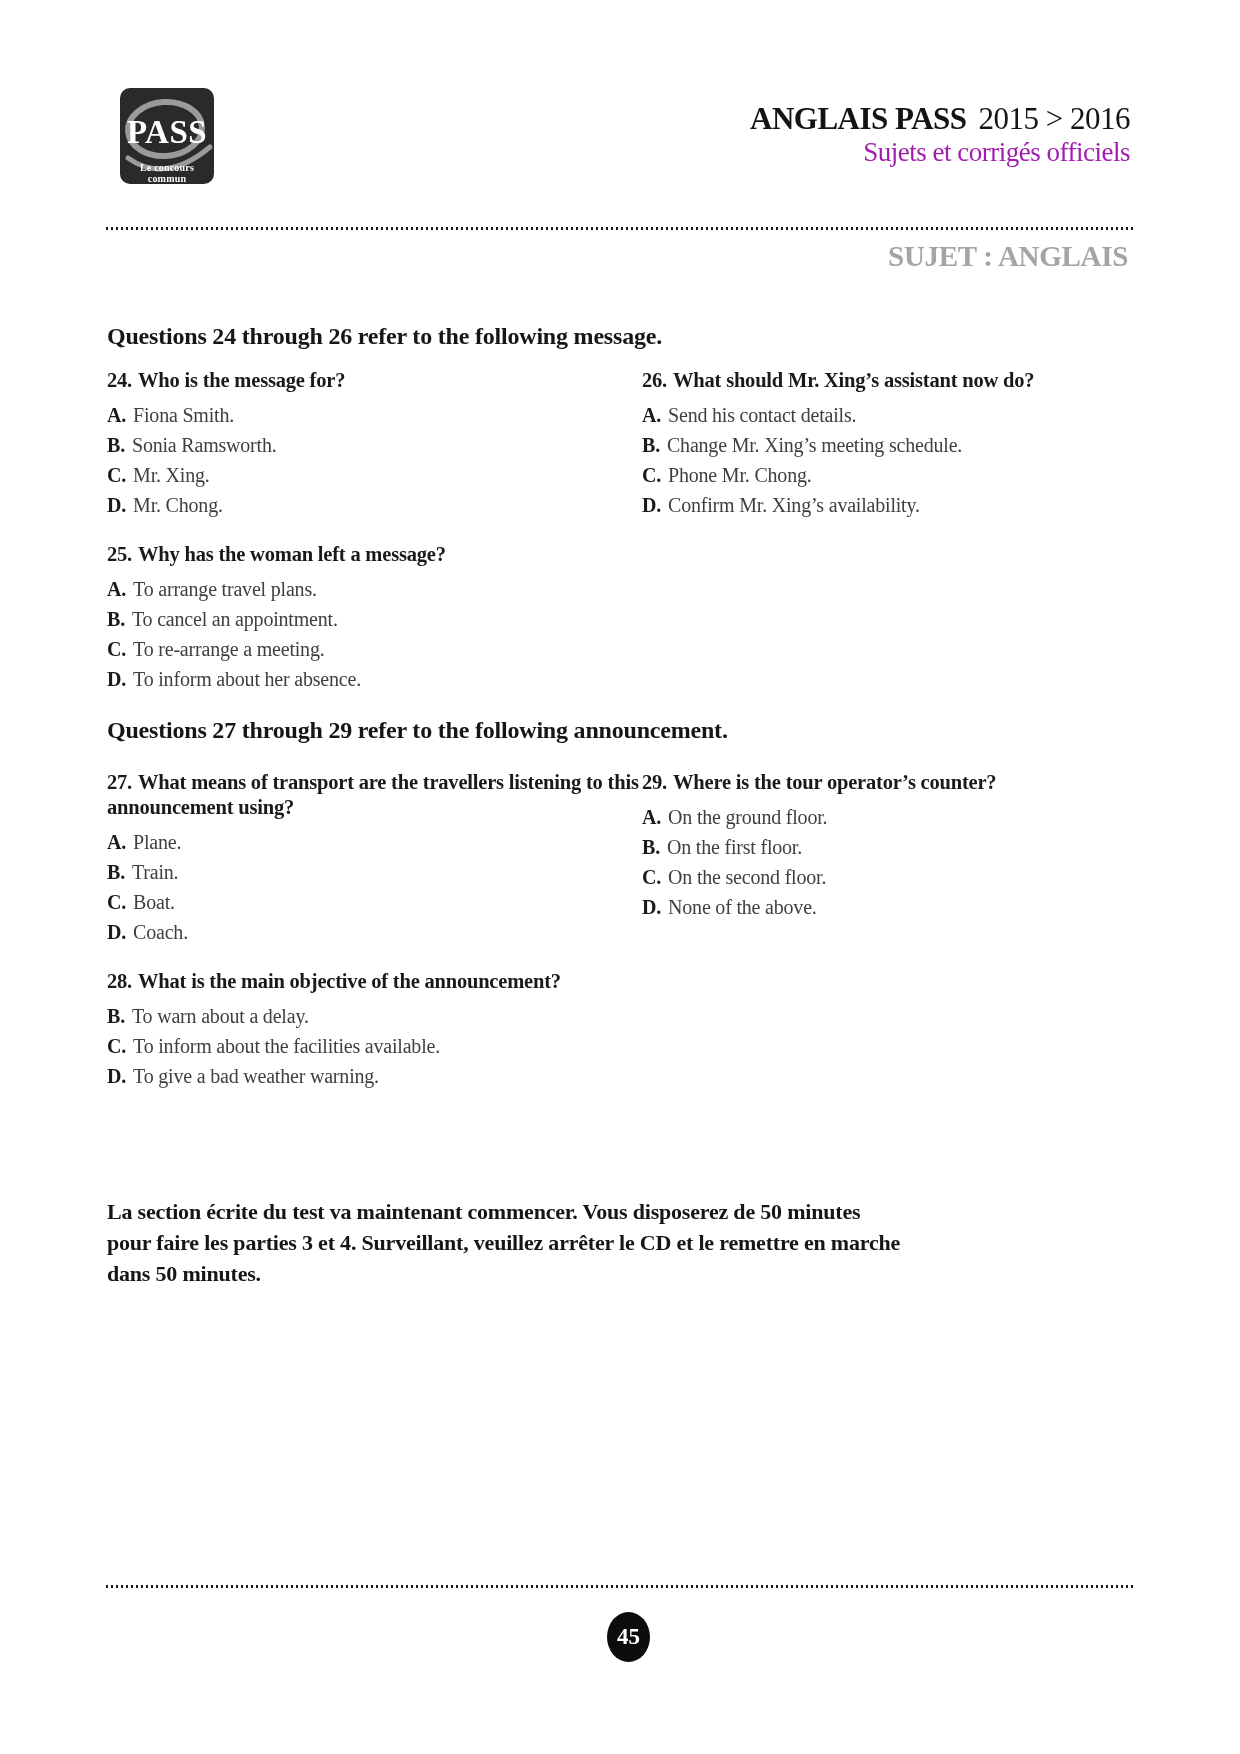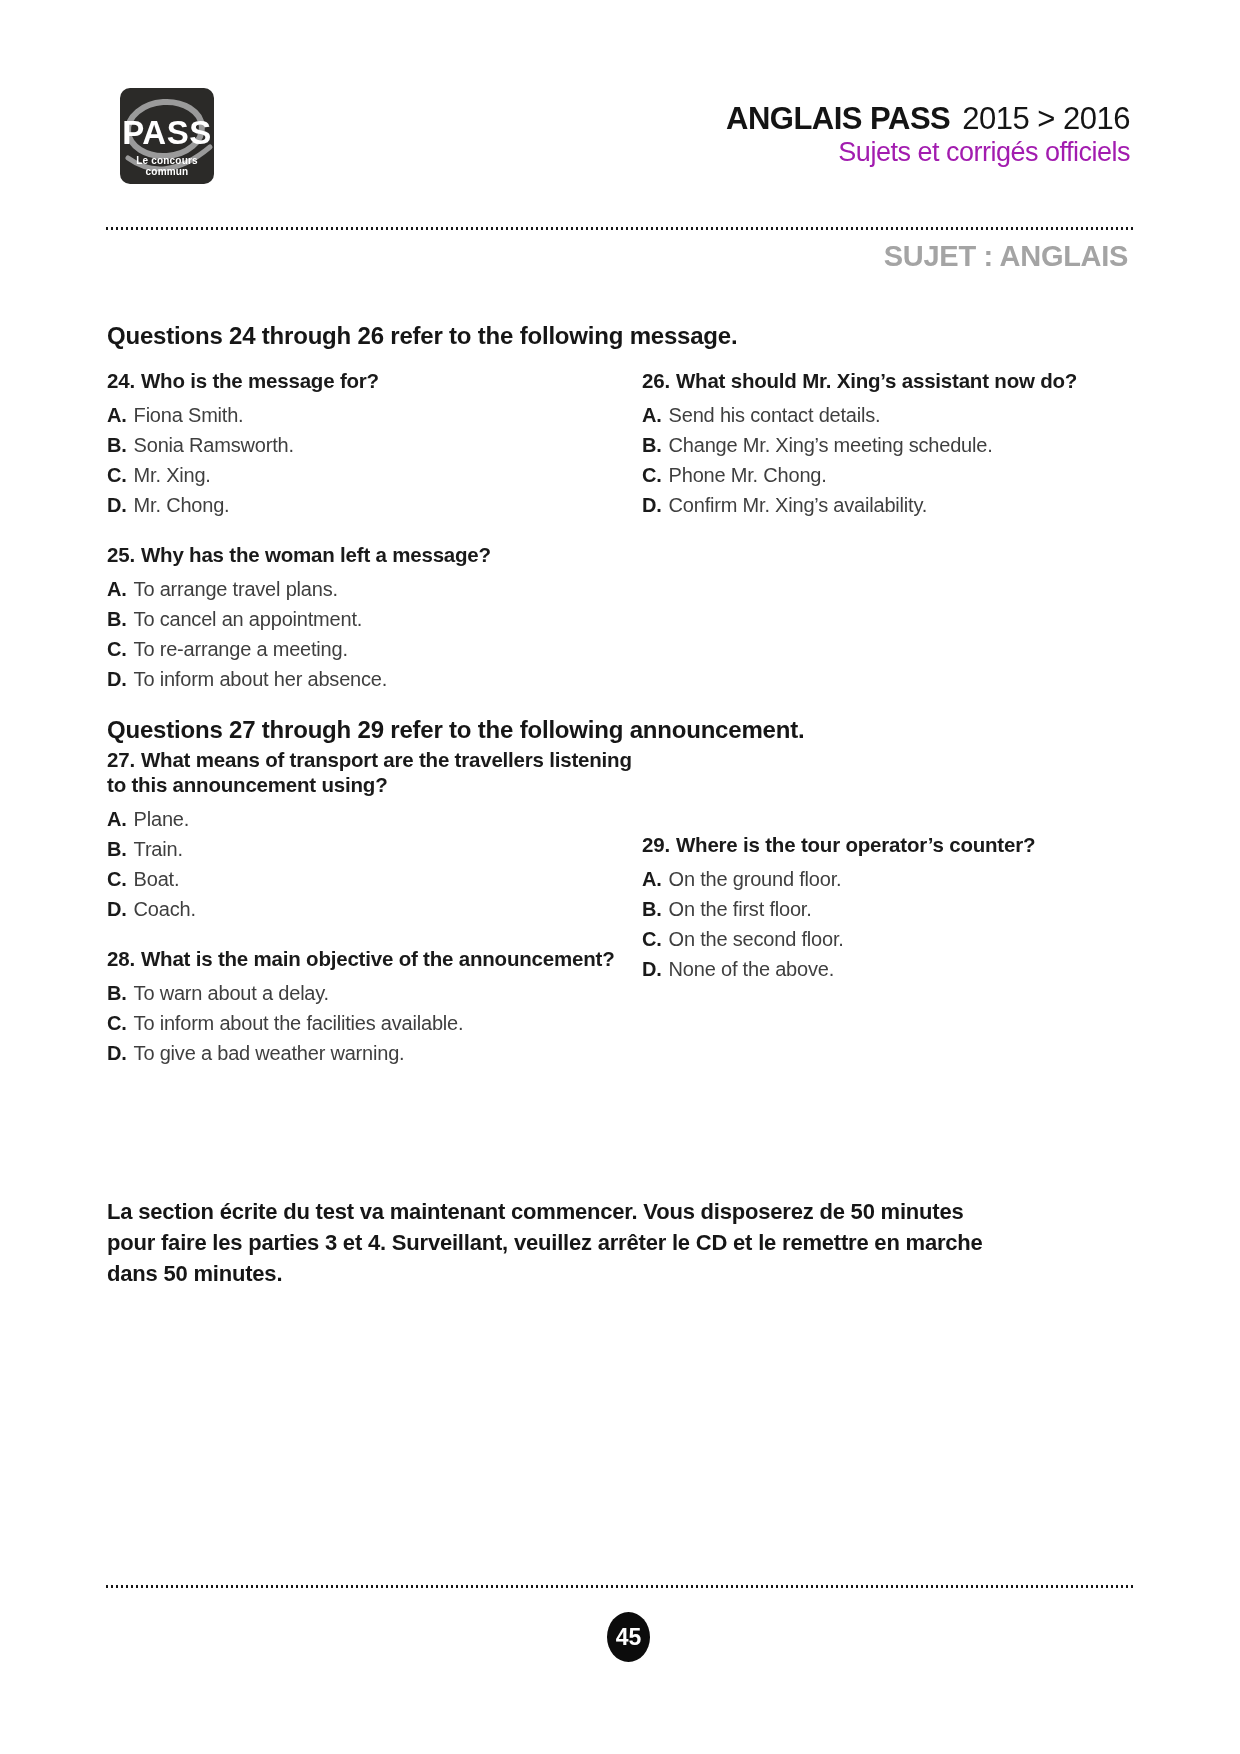--- a/index.html
+++ b/index.html
@@ -1,32 +1,32 @@
 <!DOCTYPE html>
 <html lang="fr"><head>
 <meta charset="utf-8">
 <style>
   html,body{margin:0;padding:0;background:#e8e8e8;}
   .page{
     position:relative;width:1240px;height:1754px;background:#ffffff;
-    font-family:Liberation Sans, sans-serif;color:#1e1e1e;overflow:hidden;
+    font-family:Liberation Serif, serif;color:#1e1e1e;overflow:hidden;
     margin:0 auto;
   }
   
   .logo{
     position:absolute;left:120px;top:88px;width:94px;height:96px;
     background:#2b2a28;border-radius:10px;
   }
   .logo svg{position:absolute;left:0;top:0;}
   .logo-text{
     position:absolute;left:0;right:0;top:26px;text-align:center;
     color:#fff;font-size:33px;font-weight:bold;letter-spacing:0.5px;
   }
   .logo-tagline{
-    position:absolute;left:0;right:0;bottom:7px;text-align:center;
+    position:absolute;left:0;right:0;bottom:0;text-align:center;
     color:#fff;font-size:10px;font-weight:bold;letter-spacing:0.2px;
   }
   .header-right{position:absolute;top:102px;left:0;right:110px;text-align:right;}
   .ht-line1{font-size:31px;letter-spacing:-0.5px;color:#141414;line-height:34px;}
   .ht-bold{font-weight:bold;}
   .ht-years{font-weight:400;margin-left:12px;}
   .header-subtitle{font-size:27px;font-weight:400;letter-spacing:-0.5px;color:#a21caf;line-height:30px;margin-top:1px;}
   
   .rule{
     position:absolute;left:106px;width:1030px;height:3px;
@@ -40,21 +40,21 @@
   }
   
   .sec-heading{
     position:absolute;left:107px;width:1033px;
     font-size:24px;font-weight:bold;color:#161616;letter-spacing:-0.2px;line-height:28px;
   }
   .sec1{top:322px;}
   .sec2{top:716px;}
   .cols{position:absolute;left:107px;display:flex;}
   .cols1{top:368px;}
-  .cols2{top:747px;align-items:center;}
+  .cols2{top:770px;}
   .col-left{width:540px;flex:0 0 540px;}
   .col-right{width:494px;flex:0 0 494px;margin-left:-5px;}
   .question{margin:0 0 22px 0;}
   .q-heading{font-size:20.5px;font-weight:bold;color:#1a1a1a;line-height:25px;margin-bottom:7px;letter-spacing:-0.2px;}
   .q-num{margin-right:6px;}
   .opt{font-size:20px;line-height:30px;color:#3f3f3f;letter-spacing:-0.2px;}
   .opt-letter{font-weight:bold;color:#1a1a1a;margin-right:7px;}
   
   .footer-note{
     position:absolute;left:107px;top:1196px;width:1035px;

